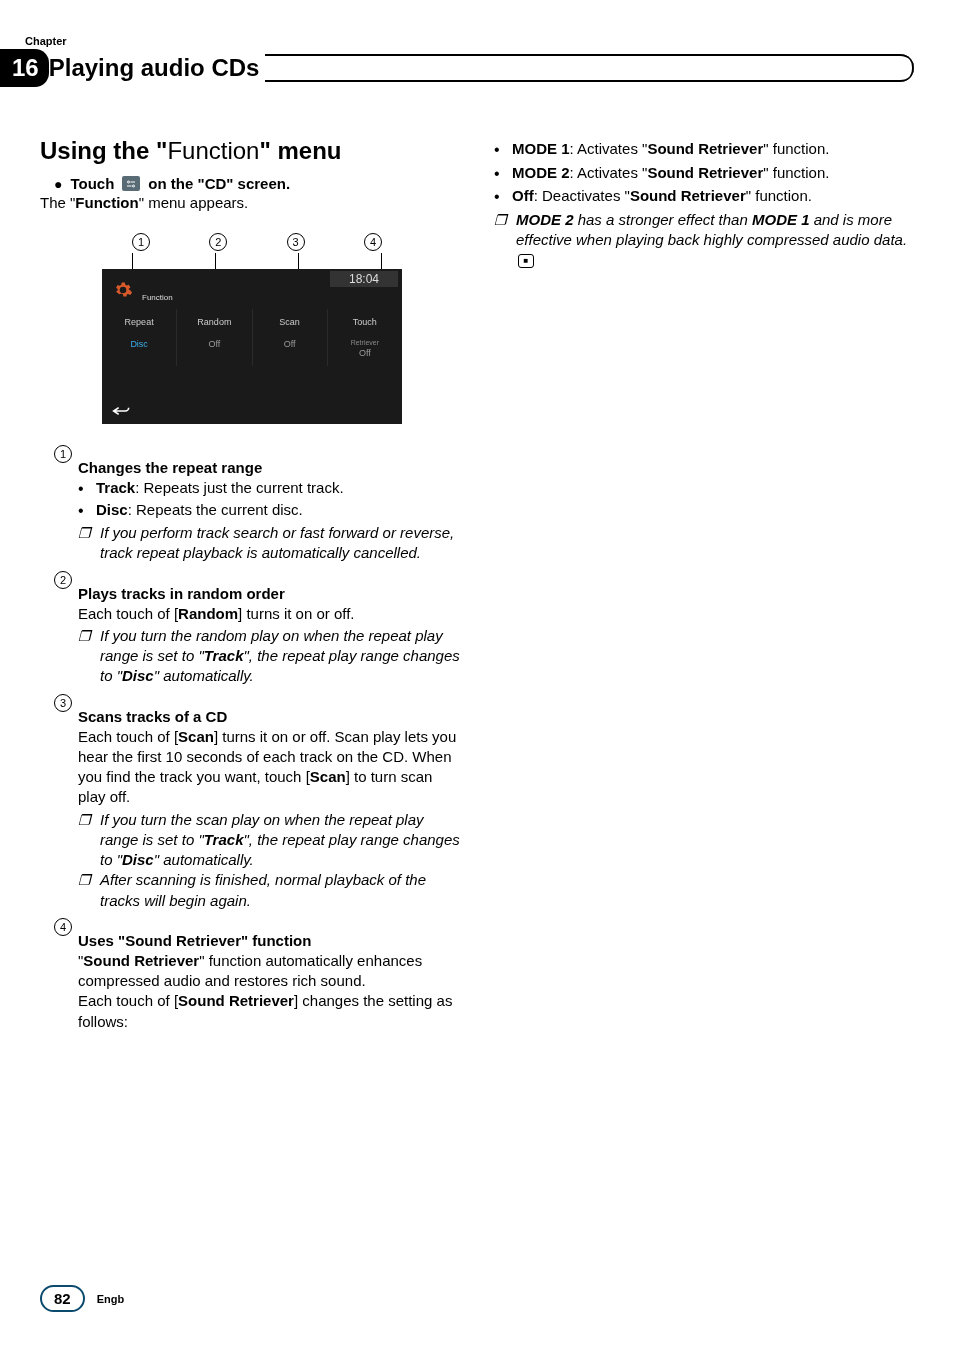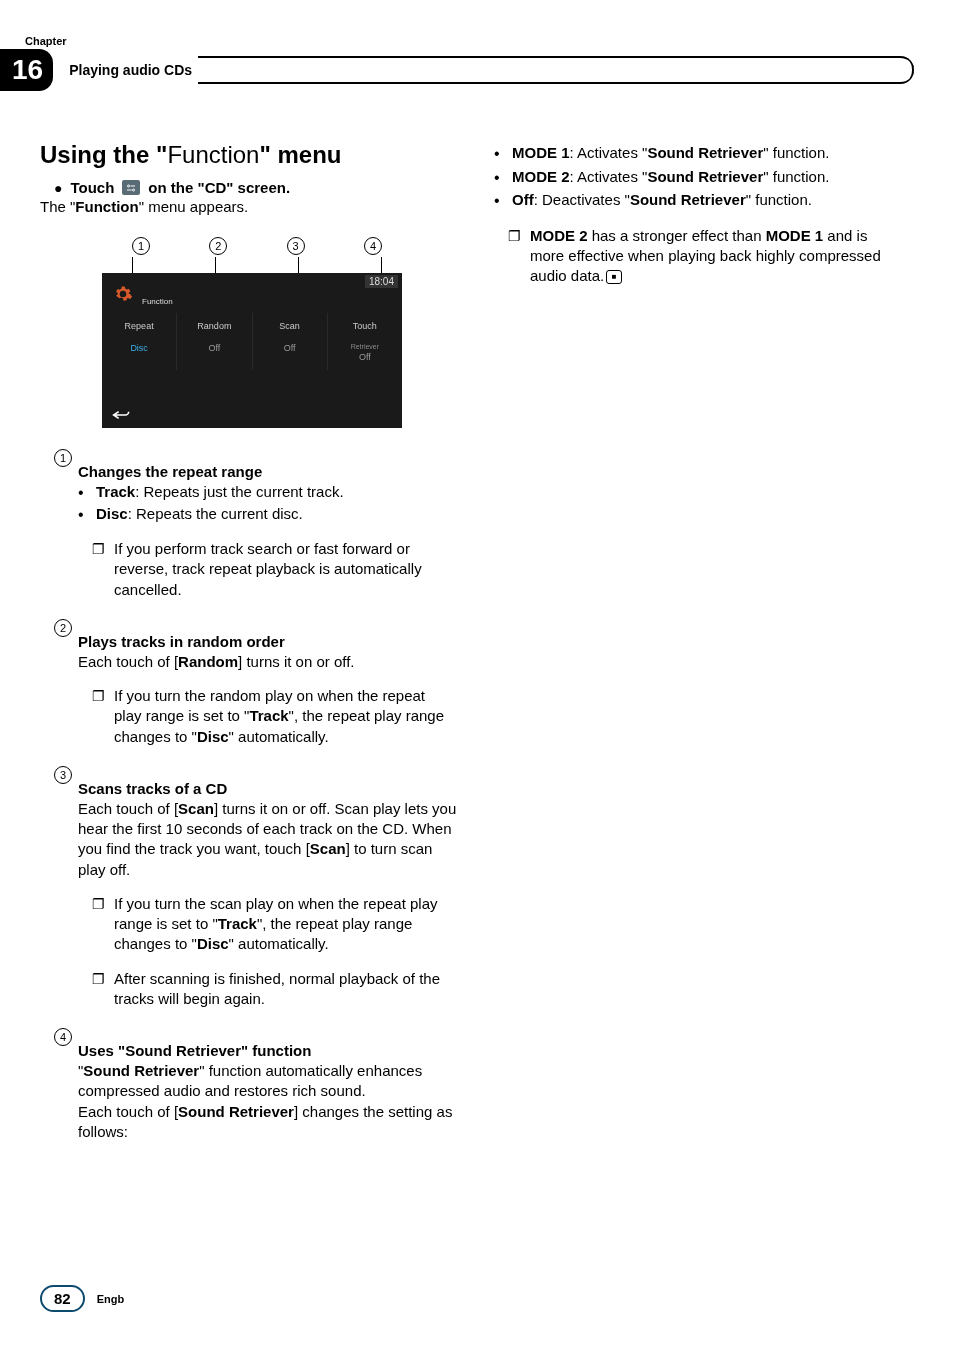--- a/index.html
+++ b/index.html
@@ -19,30 +19,30 @@
       margin-left: -15px;
     }
     .header-bar {
       display: flex;
       align-items: center;
       margin-top: 2px;
     }
     .chapter-badge {
       background: #000;
       color: #fff;
-      font-size: 28px;
+      font-size: 24px;
       font-weight: bold;
       padding: 5px 10px 5px 12px;
       border-radius: 0 14px 14px 0;
       margin-left: -40px;
     }
     .chapter-title {
-      font-size: 14px;
-      font-weight: bold;
-      margin-left: 16px;
+      font-size: 24px;
+      font-weight: bold;
+      margin-left: 0;
     }
     .header-rule {
       flex: 1;
       border-top: 2px solid #000;
       border-bottom: 2px solid #000;
       height: 28px;
       border-radius: 0 16px 16px 0;
       margin-left: 6px;
       position: relative;
     }
@@ -142,22 +142,22 @@
     }
     .app-function-label {
       position: absolute;
       left: 40px; top: 24px;
       font-size: 8px;
     }
     .app-time {
       position: absolute;
       right: 4px; top: 2px;
       background: #333;
-      padding: 1px 4px;
-      font-size: 10px;
+      padding: 1px 19px;
+      font-size: 12px;
     }
     .fn-grid {
       position: absolute;
       top: 40px; left: 0; right: 0;
       display: flex;
     }
     .fn-col {
       flex: 1;
       text-align: center;
       border-right: 1px solid #2a2a2a;
@@ -198,21 +198,22 @@
     }
     ul.dots > li::before {
       content: "•";
       flex: 0 0 18px;
       font-size: 16px;
     }
     ul.boxes > li {
       display: flex;
       font-size: 15px;
       line-height: 1.35;
-      margin: 14px;
+      margin: 0;
+      font-style: italic;
     }
     ul.boxes > li::before {
       content: "❐";
       flex: 0 0 22px;
       font-size: 14px;
       padding-top: 1px;
     }
 
     .col2-list ul.dots > li, .col2-list ul.boxes > li {
       margin-bottom: 2px;

